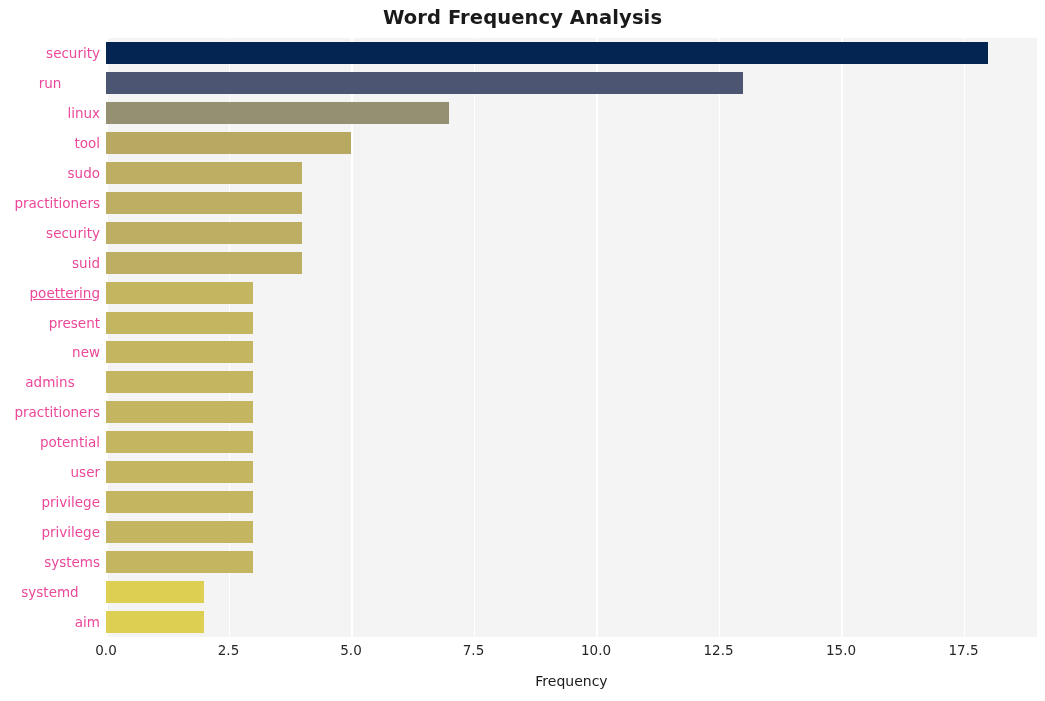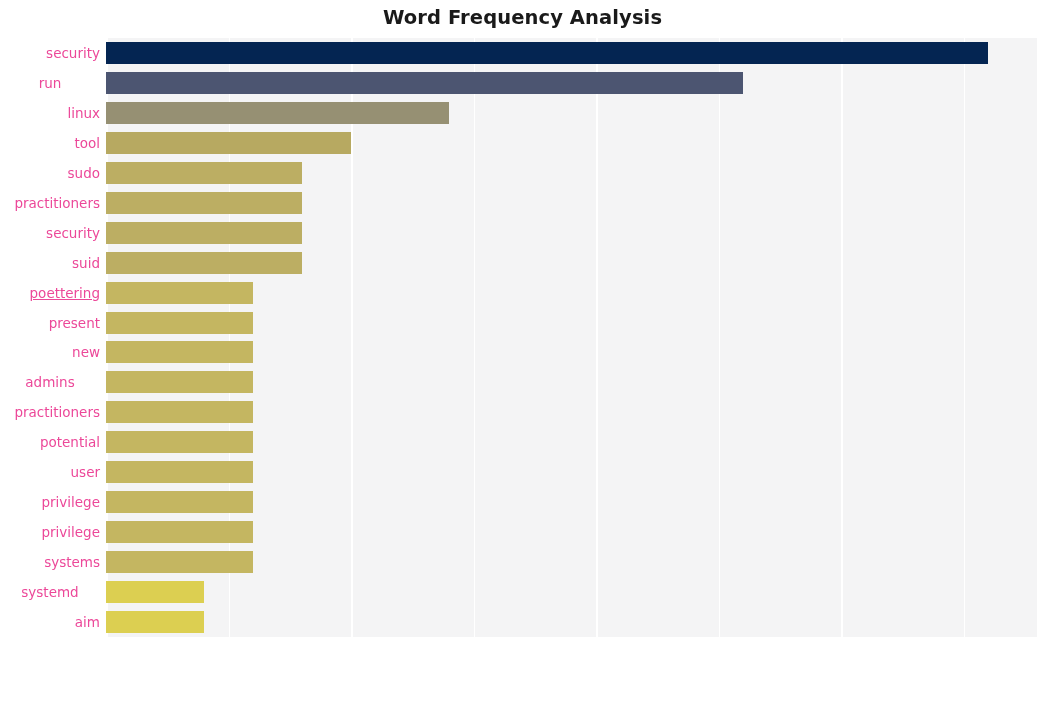--- a/index.html
+++ b/index.html
@@ -171,15 +171,26 @@
       <div class="ytick-label" style="top: 363.375px;">practitioners</div>
       <div class="ytick-label" style="top: 393.325px;">potential</div>
       <div class="ytick-label" style="top: 423.275px;">user</div>
       <div class="ytick-label" style="top: 453.225px;">privilege</div>
       <div class="ytick-label" style="top: 483.175px;">privilege</div>
       <div class="ytick-label" style="top: 513.125px;">systems</div>
       <div class="ytick-label" style="top: 543.075px; text-align: center;">systemd</div>
       <div class="ytick-label" style="top: 573.025px;">aim</div>
     </div>
 
+  <div id="xlabels-layer">
+      <div class="xtick-label" style="left: 0px;">0.0</div>
+      <div class="xtick-label" style="left: 122.5px;">2.5</div>
+      <div class="xtick-label" style="left: 245px;">5.0</div>
+      <div class="xtick-label" style="left: 367.5px;">7.5</div>
+      <div class="xtick-label" style="left: 490px;">10.0</div>
+      <div class="xtick-label" style="left: 612.5px;">12.5</div>
+      <div class="xtick-label" style="left: 735px;">15.0</div>
+      <div class="xtick-label" style="left: 857.5px;">17.5</div>
+    </div>
 
+  <div id="xaxis-title">Frequency</div>
 
 </div>
 
 </body></html>

